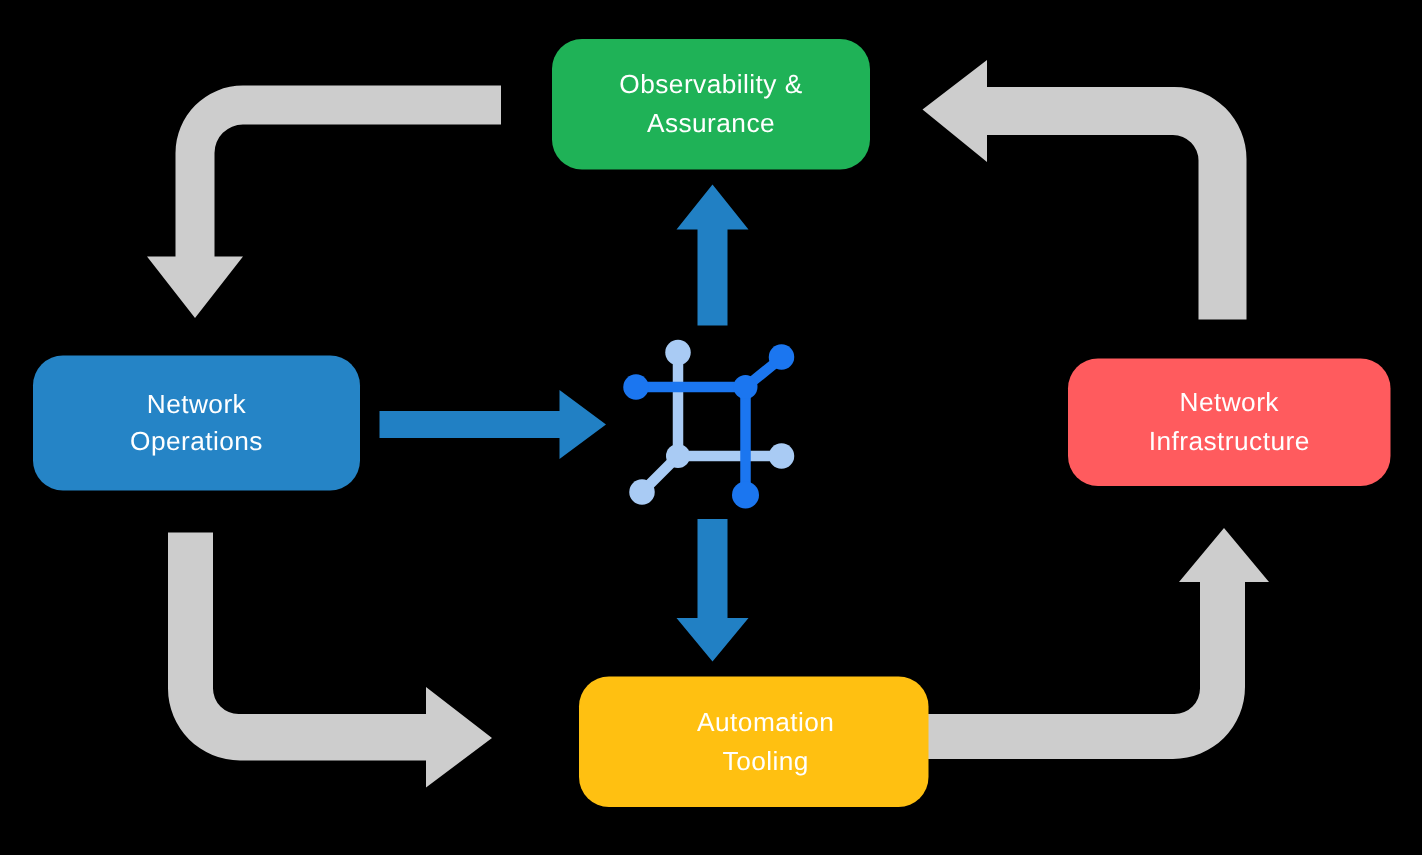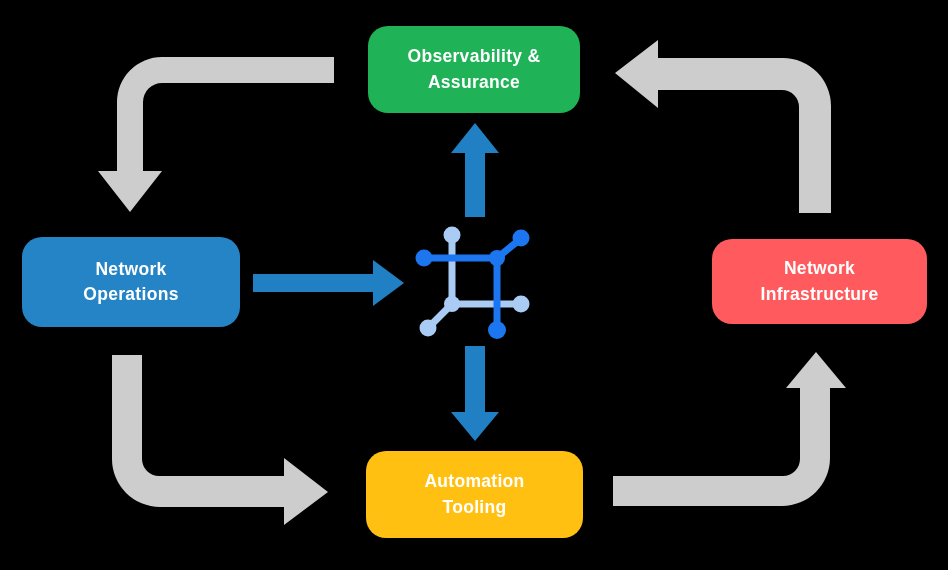--- a/index.html
+++ b/index.html
@@ -24,29 +24,29 @@
   }
   .node {
     position: absolute;
     border-radius: 20px;
     display: flex;
     align-items: center;
     justify-content: center;
     text-align: center;
     color: var(--label-text, #fff);
     font-size: 17.5px;
-    font-weight: bold;
+    font-weight: normal;
     letter-spacing: 0.3px;
     line-height: 1.45;
     white-space: pre-line;
   }
   .node-observability { left: 368px; top: 26px;  width: 212px; height: 87px; background: var(--observability-green); }
   .node-operations    { left: 22px;  top: 237px; width: 218px; height: 90px; background: var(--operations-blue); }
   .node-infrastructure{ left: 712px; top: 239px; width: 215px; height: 85px; background: var(--infrastructure-red); }
-  .node-automation    { left: 366px; top: 451px; width: 217px; height: 87px; background: var(--automation-yellow); }
+  .node-automation    { left: 386px; top: 451px; width: 217px; height: 87px; background: var(--automation-yellow); padding-left: 16px; }
 
   .arrow-gray { fill: var(--cycle-arrow-gray); }
   .arrow-blue { fill: var(--center-arrow-blue); }
 
   .icon-light-stroke { stroke: var(--icon-light-blue); stroke-width: 7; fill: none; stroke-linecap: round; }
   .icon-light-fill   { fill: var(--icon-light-blue); }
   .icon-dark-stroke  { stroke: var(--icon-dark-blue); stroke-width: 7; fill: none; stroke-linecap: round; }
   .icon-dark-fill    { fill: var(--icon-dark-blue); }
 </style>
 </head>

